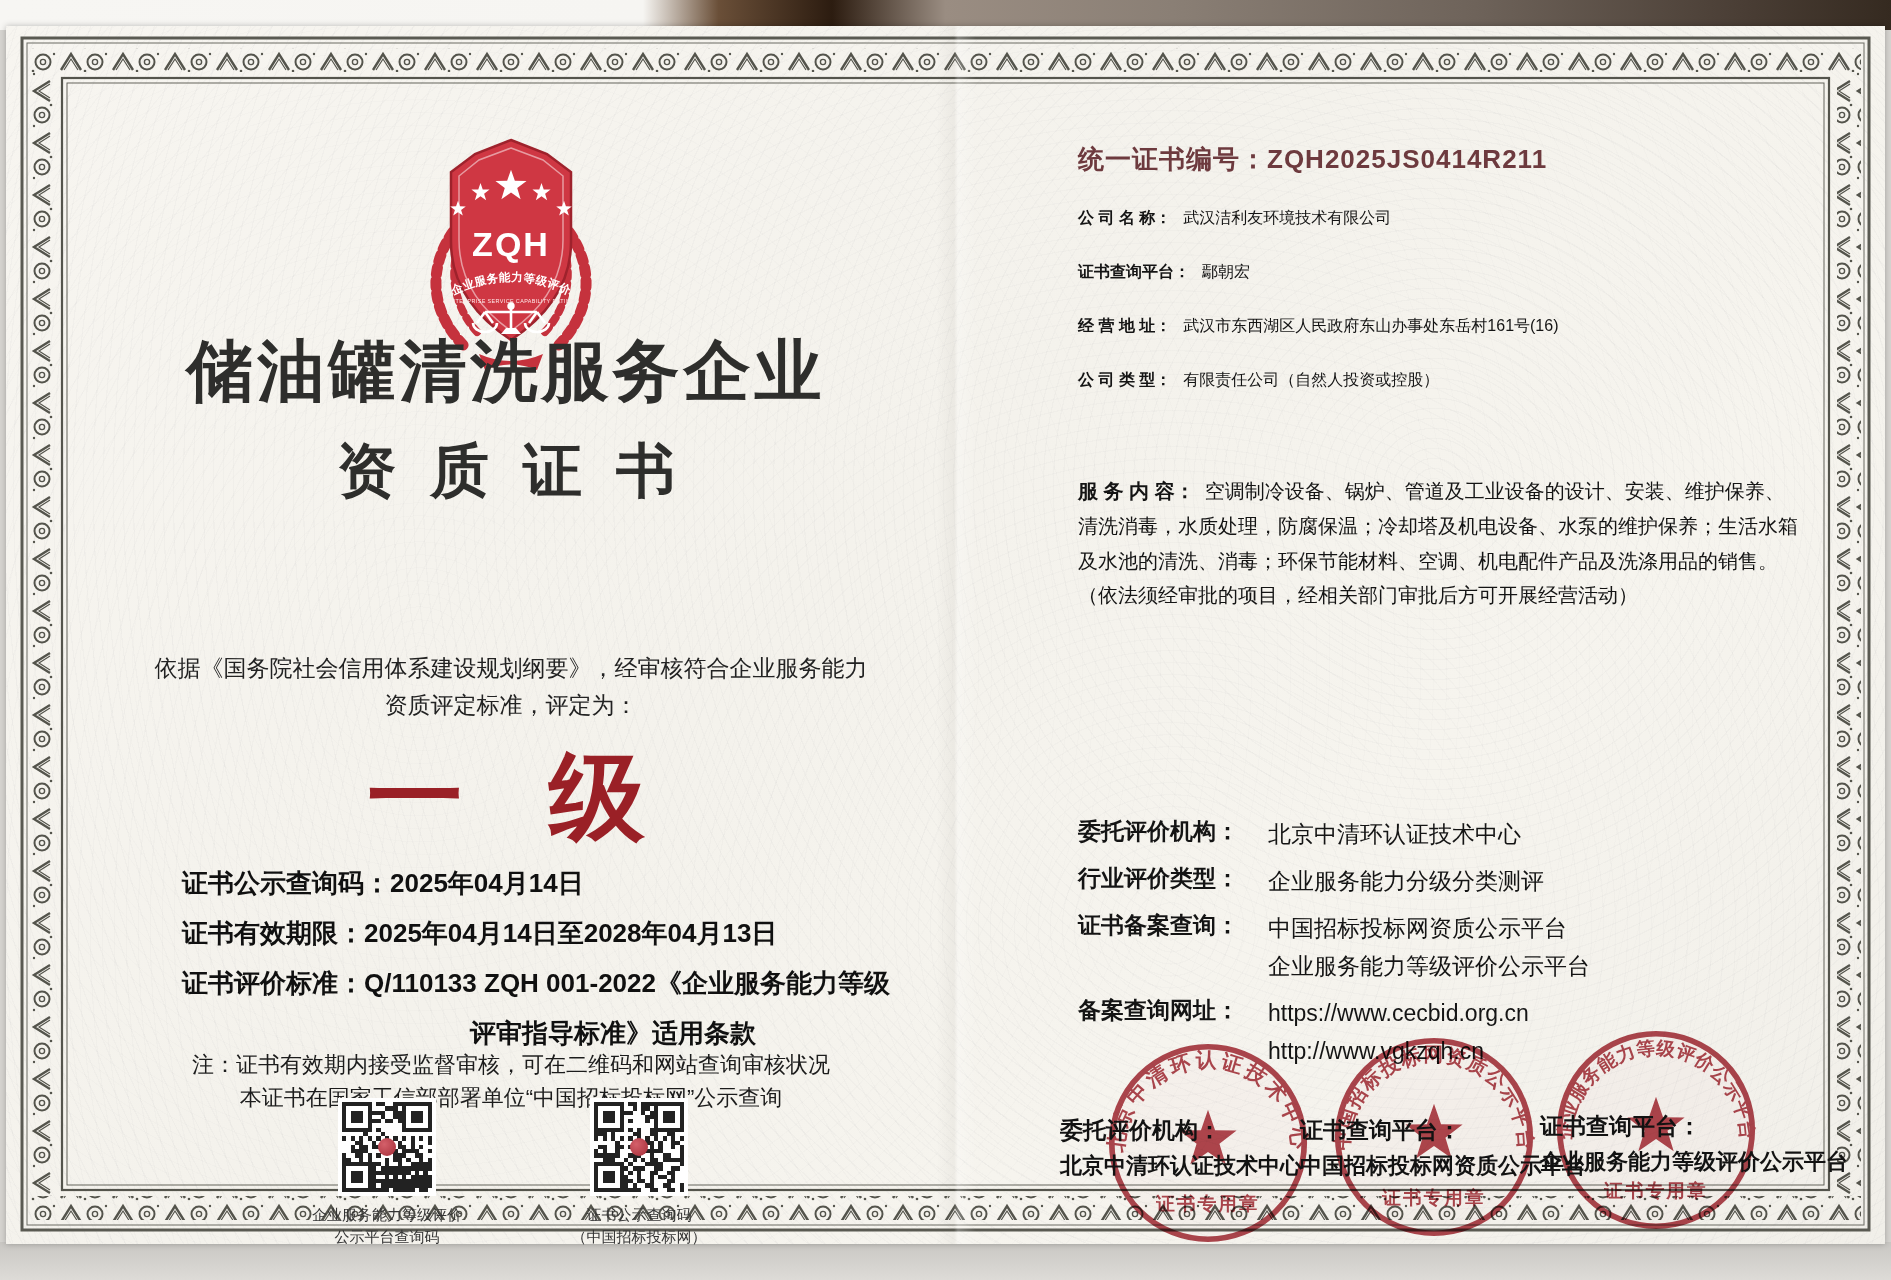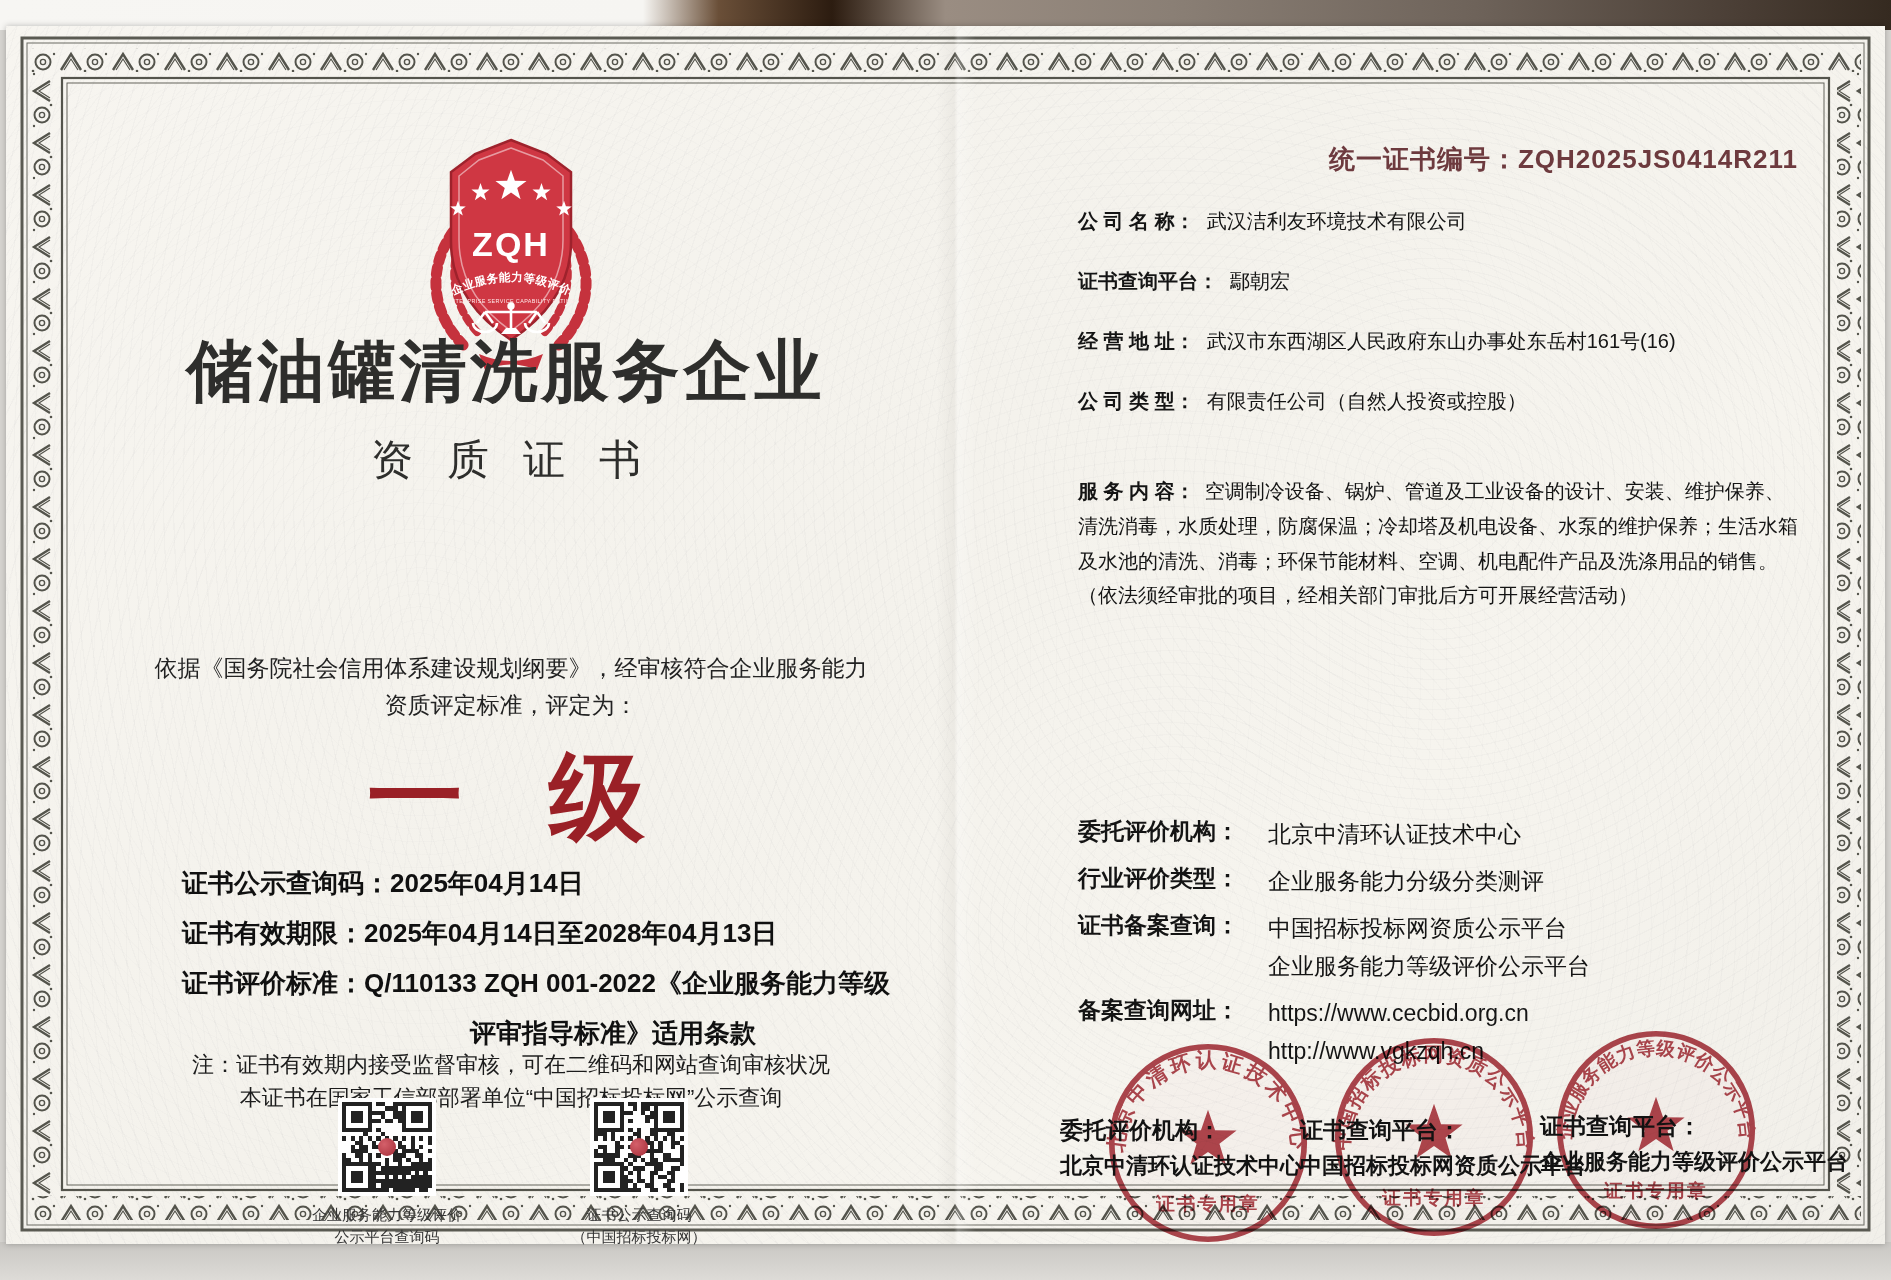--- a/index.html
+++ b/index.html
@@ -27,45 +27,45 @@
   }
   
   .fold{position:absolute;left:930px;top:0;width:40px;height:100%;
     background:linear-gradient(90deg,rgba(0,0,0,0) 0%,rgba(90,85,75,.06) 45%,rgba(255,255,255,.25) 55%,rgba(0,0,0,0) 100%);}
   .frame-svg{position:absolute;left:0;top:0;}
 
   .abs{position:absolute;}
   .center{text-align:center;}
 
   
-  .serial{left:1072px;top:116px;width:720px;text-align:right;
+  .serial{left:1072px;top:116px;width:720px;text-align:left;
     font-size:26px;font-weight:600;color:#6d3a3e;letter-spacing:1px;}
   .title1{left:70px;top:300px;width:860px;font-family:"Liberation Serif","DejaVu Serif",serif;
     font-weight:700;font-size:67px;color:#2e2e2c;letter-spacing:4px;}
   .title2{left:70px;top:406px;width:860px;font-family:"Liberation Serif","DejaVu Serif",serif;
-    font-weight:400;font-size:42px;color:#2e2e2c;letter-spacing:34px;padding-left:34px;box-sizing:border-box;}
+    font-weight:700;font-size:59px;color:#2e2e2c;letter-spacing:34px;padding-left:34px;box-sizing:border-box;}
   .basis{left:110px;top:624px;width:790px;font-size:23px;line-height:1.62;color:#222;}
   .grade{left:70px;top:708px;width:860px;font-family:"Liberation Serif","DejaVu Serif",serif;
     font-weight:800;font-size:96px;color:#9a2026;letter-spacing:86px;padding-left:86px;box-sizing:border-box;}
   .left-fields{left:176px;top:832px;width:760px;font-size:26px;color:#101010;line-height:50px;font-weight:700;}
   .left-fields .lf-value{font-weight:700;text-align:center;}
   .lf-cont{padding-left:288px;font-weight:600;}
   .note{left:120px;top:1022px;width:770px;font-size:22px;color:#1c1c1c;line-height:1.52;}
   .qr-area{left:292px;top:1072px;width:430px;display:flex;justify-content:space-between;}
   .qr-fig{width:178px;display:flex;flex-direction:column;align-items:center;}
   .qr-wrap{position:relative;width:98px;height:98px;background:#fff;padding:4px;box-sizing:border-box;}
   .qr{display:grid;width:100%;height:100%;grid-template-columns:repeat(21,1fr);grid-template-rows:repeat(21,1fr);}
   .qr i{display:block;}
   .qr i.on{background:#222;}
   .qr-dot{position:absolute;left:50%;top:50%;width:18px;height:18px;margin:-9px 0 0 -9px;border-radius:50%;
     background:radial-gradient(circle at 35% 35%,#d4606a,#a52d38);}
   .qr-cap{margin-top:8px;font-size:15px;line-height:1.45;color:#333;text-align:center;}
 
   
-  .right-fields{left:1072px;top:182px;width:730px;font-size:20px;color:#141414;}
+  .right-fields{left:1072px;top:182px;width:730px;font-size:16px;color:#141414;}
   .rf-row{display:flex;margin-bottom:33px;}
   .rf-label{font-weight:800;white-space:nowrap;margin-right:12px;}
   .rf-value{font-weight:500;}
   .service-par{left:1072px;top:448px;width:726px;font-size:20px;line-height:1.74;color:#141414;font-weight:500;}
   .service-par .rf-label{font-weight:800;margin-right:10px;}
   .meta{left:1072px;top:790px;width:740px;font-size:23px;color:#141414;}
   .meta-row{display:flex;margin-bottom:9px;}
   .meta-label{font-weight:800;white-space:nowrap;width:190px;}
   .meta-values{font-weight:500;}
   .meta-values .v{line-height:1.65;}

